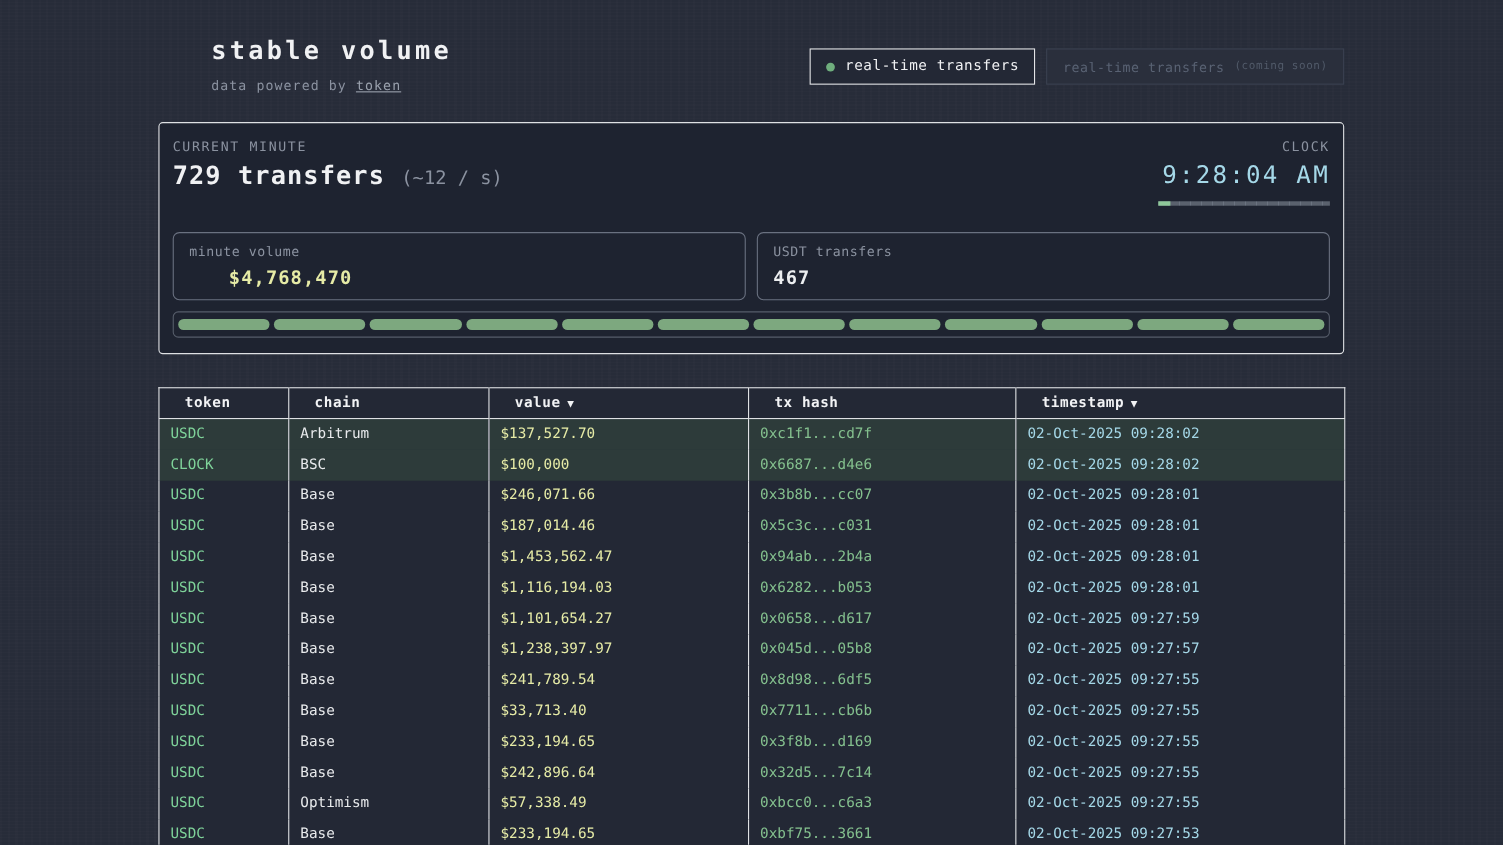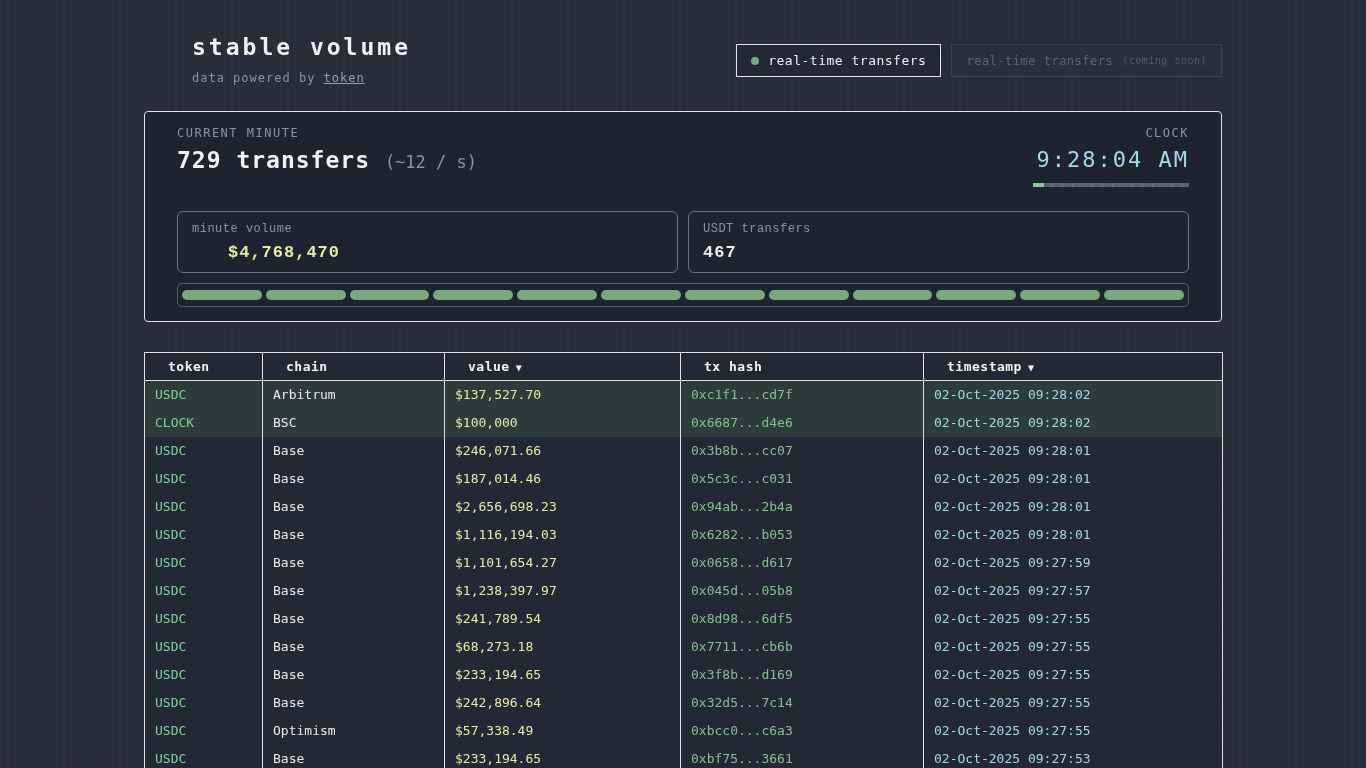--- a/index.html
+++ b/index.html
@@ -20,32 +20,32 @@
   .subtitle { font-size:12px; color:#8b92a0; margin-top:11px; letter-spacing:1px; }
   .subtitle a { color:#9aa1ad; text-decoration:underline; cursor:pointer; }
   .tabs { display:flex; gap:10px; margin-top:10px; }
   .tab { padding:8px 14px; font-size:13px; display:flex; align-items:center; gap:9px; letter-spacing:0.5px;justify-content:space-between; }
   .tab.active { border:1px solid #e3e4e7; background:#232835; color:#f0f1f3; cursor:pointer; }
   .tab .dot { width:8px; height:8px; border-radius:50%; background:#6fae7d; }
   .tab.disabled { border:1px solid #3a4150; background:#2a2f3c; color:#596273; font-size:12px; }
   .tab.disabled .soon { font-size:10px; color:#515a69; }
 
   
-  .panel { margin-top:26px; border:1px solid #dfe1e4; border-radius:4px; background:#1e2330; padding:14px 32px 14px; }
+  .panel { margin-top:26px; border:1px solid #dfe1e4; border-radius:4px; background:#1e2330; padding:14px 12px 14px; }
   .panel-top { display:flex; justify-content:space-between; }
   .sec-label { font-size:12px; color:#8b92a0; letter-spacing:1.5px; }
   .big-number { font-size:23px; font-weight:bold; margin-top:7px; color:#f0f1f3; letter-spacing:1px; }
   .rate { font-size:17px; color:#8b92a0; font-weight:normal; letter-spacing:0; }
   .clock-block { text-align:right; }
   .clock-time { font-size:22px; color:#a5d8e8; margin-top:7px; letter-spacing:2px; }
   .clock-bar { width:156px; height:4px; margin-top:11px; margin-left:auto; position:relative;
     background:repeating-linear-gradient(90deg,#5a616d 0 9px,#6b7380 9px 10px); }
   .clock-fill { position:absolute; left:0; top:0; height:100%; background:#8fc89a; }
 
-  .boxes { display:flex; gap:10px; margin-top:24px;font-family:Liberation Mono, monospace; }
+  .boxes { display:flex; gap:10px; margin-top:24px; }
   .stat-box { flex:1; border:1px solid #6a7180; border-radius:6px; padding:10px 14px; background:#1e2330; height:62px; }
   .box-label { font-size:12px; color:#8b92a0; letter-spacing:0.5px; }
   .box-value { font-size:17px; margin-top:7px; font-weight:bold; letter-spacing:1px; }
   .v-yellow { color:#e6eba6;margin-left:36px; }
   .v-white  { color:#eceef0; }
 
   .activity { border:1px solid #565d6a; border-radius:5px; margin-top:10px; padding:6px 4px; display:flex; gap:4px; height:24px; }
   .pill { flex:1; border-radius:5px; background:#7da87f; }
 
   
@@ -175,21 +175,21 @@
         <tr>
           <td class="c-token">USDC</td>
           <td class="c-chain">Base</td>
           <td class="c-value">$187,014.46</td>
           <td class="c-hash">0x5c3c...c031</td>
           <td class="c-time">02-Oct-2025 09:28:01</td>
         </tr>
         <tr>
           <td class="c-token">USDC</td>
           <td class="c-chain">Base</td>
-          <td class="c-value">$2,656,698.23</td>
+          <td class="c-value">$1,453,562.47</td>
           <td class="c-hash">0x94ab...2b4a</td>
           <td class="c-time">02-Oct-2025 09:28:01</td>
         </tr>
         <tr>
           <td class="c-token">USDC</td>
           <td class="c-chain">Base</td>
           <td class="c-value">$1,116,194.03</td>
           <td class="c-hash">0x6282...b053</td>
           <td class="c-time">02-Oct-2025 09:28:01</td>
         </tr>
@@ -210,21 +210,21 @@
         <tr>
           <td class="c-token">USDC</td>
           <td class="c-chain">Base</td>
           <td class="c-value">$241,789.54</td>
           <td class="c-hash">0x8d98...6df5</td>
           <td class="c-time">02-Oct-2025 09:27:55</td>
         </tr>
         <tr>
           <td class="c-token">USDC</td>
           <td class="c-chain">Base</td>
-          <td class="c-value">$68,273.18</td>
+          <td class="c-value">$33,713.40</td>
           <td class="c-hash">0x7711...cb6b</td>
           <td class="c-time">02-Oct-2025 09:27:55</td>
         </tr>
         <tr>
           <td class="c-token">USDC</td>
           <td class="c-chain">Base</td>
           <td class="c-value">$233,194.65</td>
           <td class="c-hash">0x3f8b...d169</td>
           <td class="c-time">02-Oct-2025 09:27:55</td>
         </tr>

